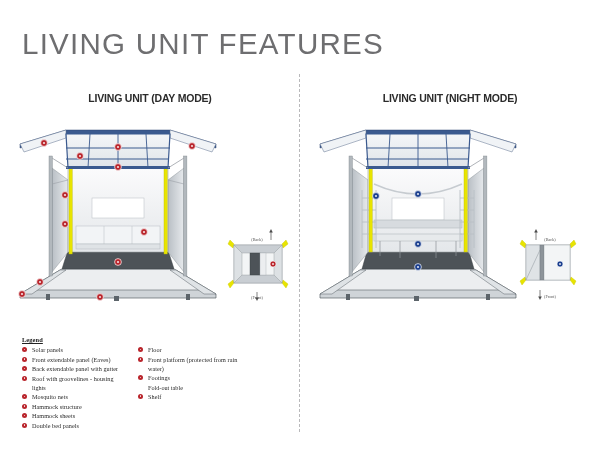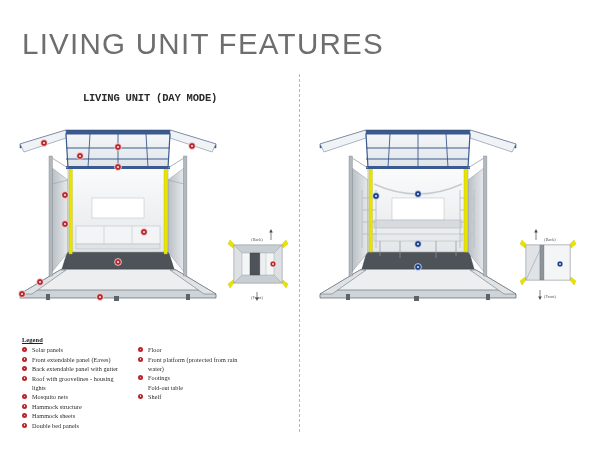--- a/index.html
+++ b/index.html
@@ -48,21 +48,21 @@
     width: 300px;
   }
   .panel-day  { left: 0; }
   .panel-night{ left: 300px; }
 
   .panel-heading {
     position: absolute;
     top: 92px;
     width: 100%;
     text-align: center;
-    font-family: Liberation Mono, monospace;
+    font-family: Liberation Sans, sans-serif;
     font-size: 10.5px;
     font-weight: bold;
     letter-spacing: -0.2px;
     color: #2b2b2b;
   }
 
   .drawing {
     position: absolute;
     top: 122px;
     left: 18px;
@@ -328,20 +328,21 @@
           <span class="legend-bullet bullet-red"></span>
           <span class="legend-label">Shelf</span>
         </div>
       </div>
     </div>
   </div>
 </div>
 
 <div class="panel panel-night">
 
+  <div class="panel-heading">LIVING UNIT (NIGHT MODE)</div>
 
   <svg class="drawing" width="200" height="185" viewBox="0 0 200 185">
     <defs>
       <linearGradient id="roofPanelN" x1="0" y1="0" x2="0" y2="1">
         <stop offset="0%" stop-color="#f4f6f8"></stop>
         <stop offset="100%" stop-color="#dfe4e9"></stop>
       </linearGradient>
       <linearGradient id="wallGradN" x1="0" y1="0" x2="0" y2="1">
         <stop offset="0%" stop-color="#fbfbfc"></stop>
         <stop offset="100%" stop-color="#e4e7ea"></stop>

